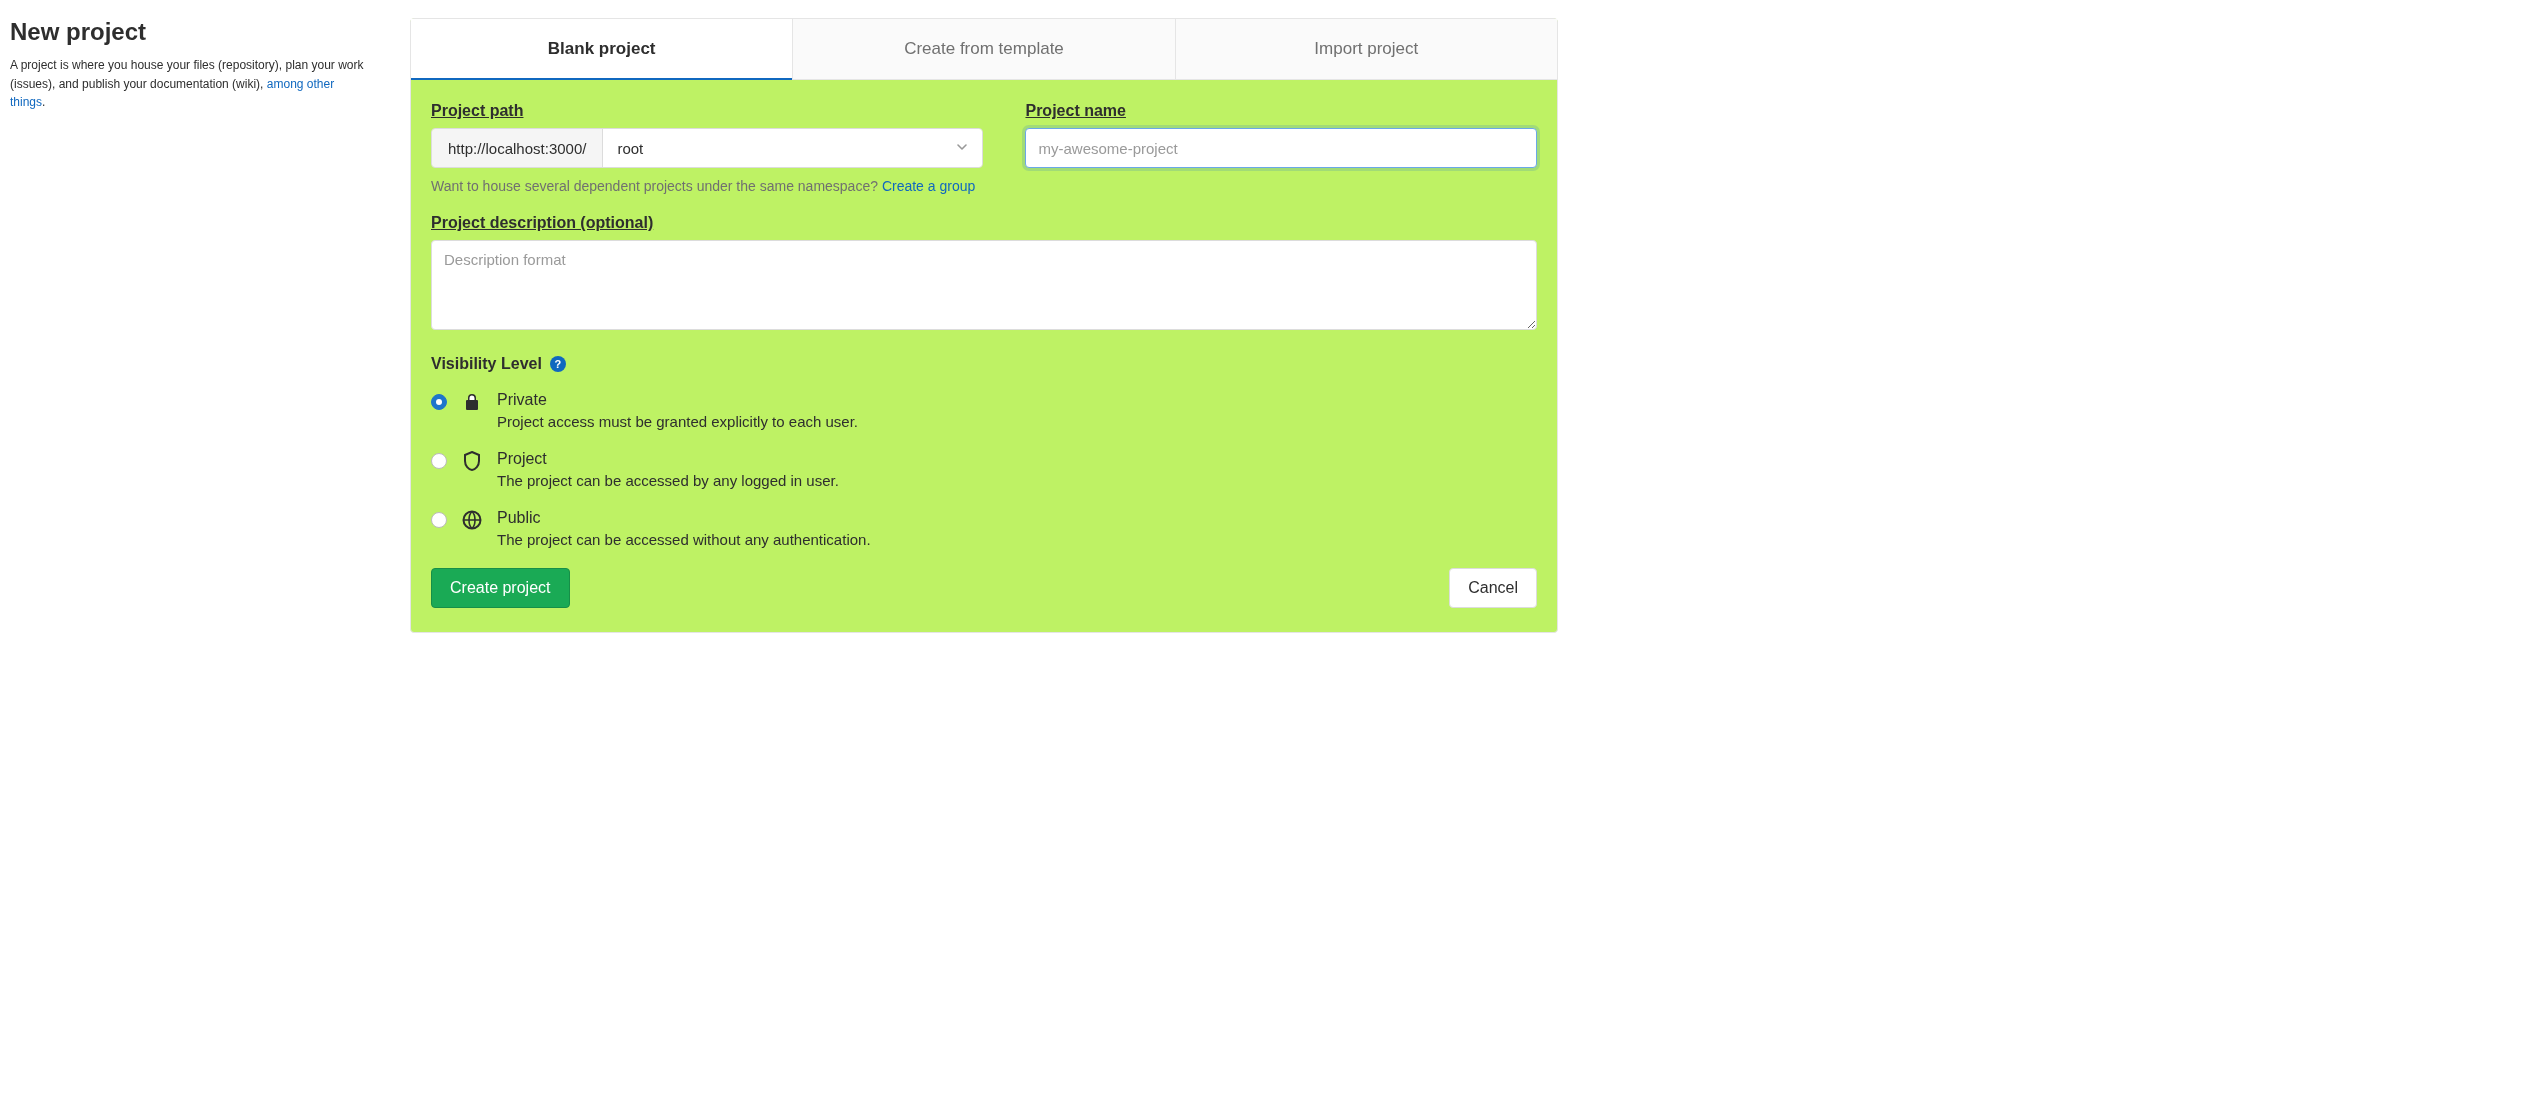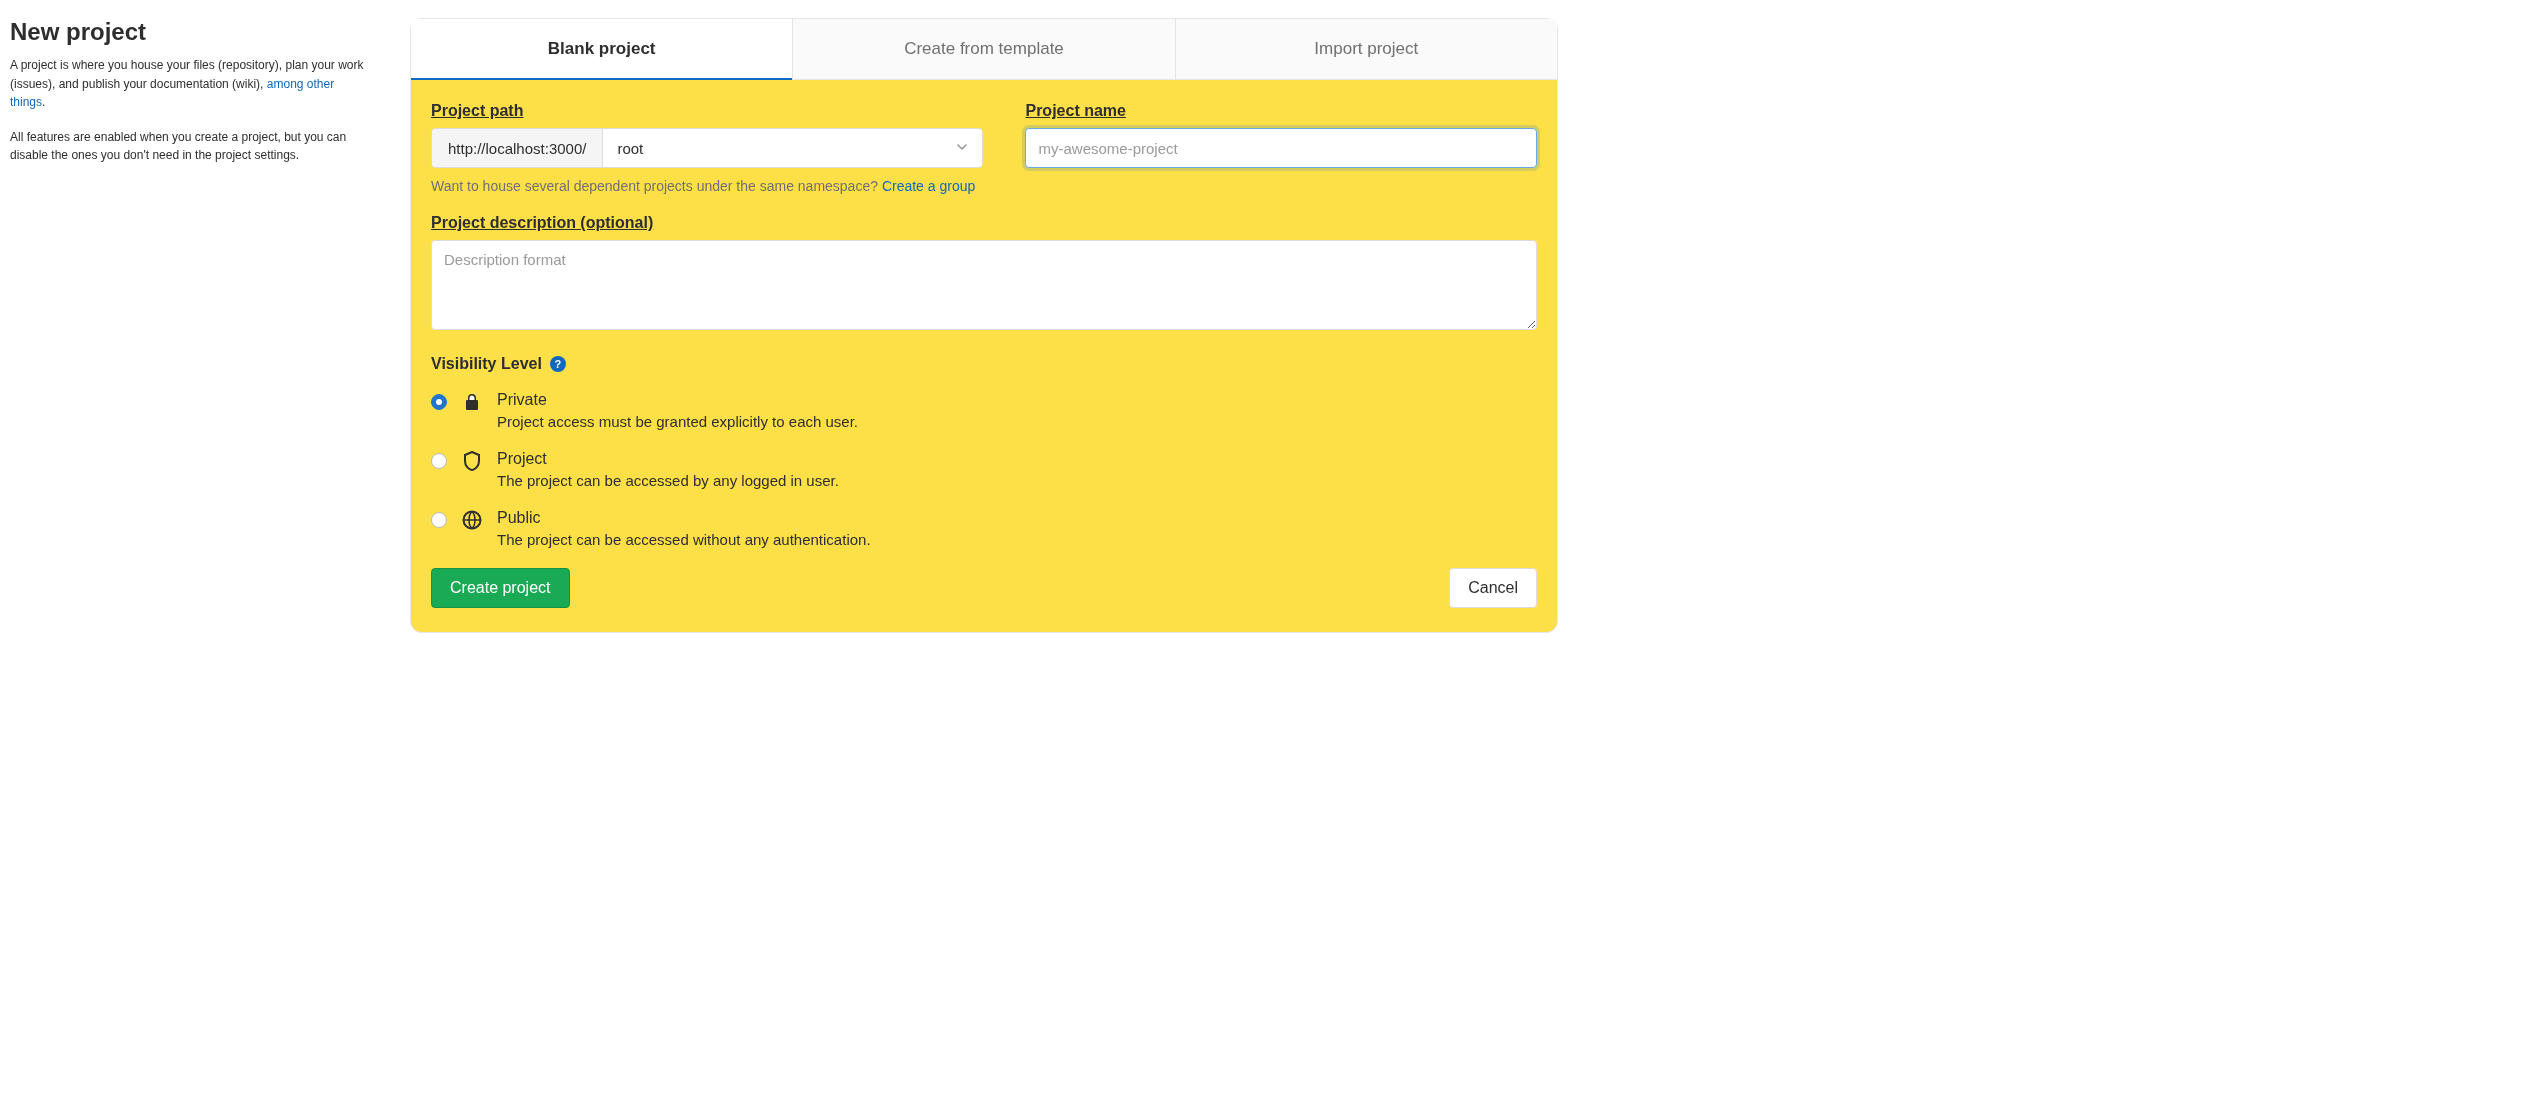--- a/index.html
+++ b/index.html
@@ -29,22 +29,22 @@
     font-size: 12px;
     line-height: 1.55;
     color: #2e2e2e;
     margin-bottom: 16px;
   }
   a.link { color: #1068bf; text-decoration: none; }
 
   .panel {
     flex: 1;
     border: 1px solid #e5e5e5;
-    border-radius: 12px;
-    background: #fde047;
+    border-radius: 4px;
+    background: #bef264;
   }
   .tabs {
     display: flex;
     background: #fafafa;
     border-bottom: 1px solid #e5e5e5;
   }
   .tab {
     flex: 1;
     text-align: center;
     padding: 20px 10px;
@@ -244,21 +244,20 @@
 </style>
 </head>
 <body>
 
 <div class="wrap">
   <aside class="sidebar">
     <h1>New project</h1>
     <p>
       <span>A project is where you house your files (repository), plan your work (issues), and publish your documentation (wiki), </span><a href="#" class="link">among other things</a><span>.</span>
     </p>
-    <p>All features are enabled when you create a project, but you can disable the ones you don't need in the project settings.</p>
   </aside>
 
   <section class="panel">
     <div class="tabs">
       <div class="tab active">Blank project</div>
       <div class="tab">Create from template</div>
       <div class="tab">Import project</div>
     </div>
 
     <div class="form-body">

